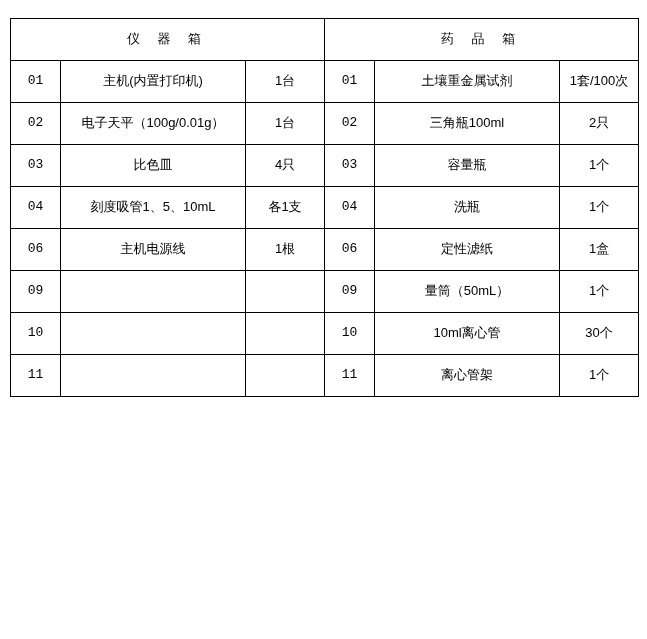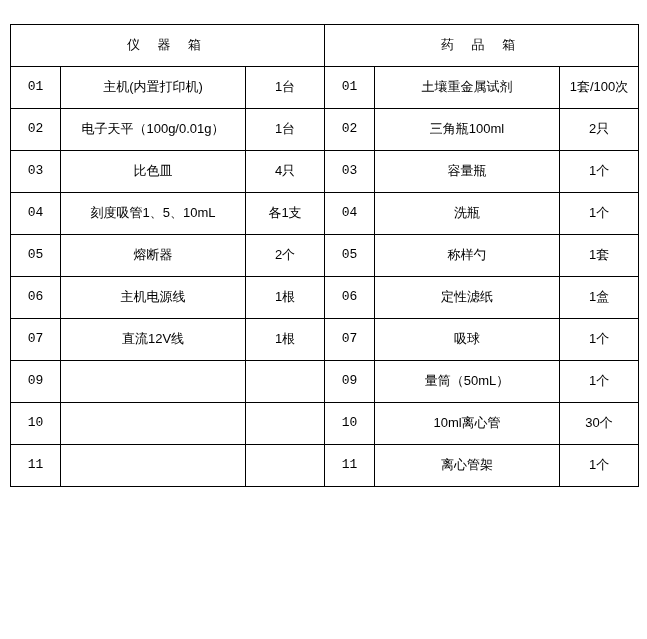--- a/index.html
+++ b/index.html
@@ -9,21 +9,21 @@
   }
   body {
     width: 647px;
     height: 639px;
     font-family: "Liberation Sans", sans-serif;
     color: #000000;
   }
   .sheet {
     position: absolute;
     left: 10px;
-    top: 24px;
+    top: 18px;
     width: 627px;
   }
   table.inventory {
     border-collapse: collapse;
     width: 627px;
     table-layout: fixed;
   }
   table.inventory td,
   table.inventory th {
     border: 1px solid #000000;
@@ -110,42 +110,26 @@
       </tr>
       <tr>
         <td class="cell-no">04</td>
         <td class="cell-name">刻度吸管1、5、10mL</td>
         <td class="cell-qty">各1支</td>
         <td class="cell-no">04</td>
         <td class="cell-name">洗瓶</td>
         <td class="cell-qty">1个</td>
       </tr>
       <tr>
-        <td class="cell-no">05</td>
-        <td class="cell-name">熔断器</td>
-        <td class="cell-qty">2个</td>
-        <td class="cell-no">05</td>
-        <td class="cell-name">称样勺</td>
-        <td class="cell-qty">1套</td>
-      </tr>
-      <tr>
         <td class="cell-no">06</td>
         <td class="cell-name">主机电源线</td>
         <td class="cell-qty">1根</td>
         <td class="cell-no">06</td>
         <td class="cell-name">定性滤纸</td>
         <td class="cell-qty">1盒</td>
-      </tr>
-      <tr>
-        <td class="cell-no">07</td>
-        <td class="cell-name">直流12V线</td>
-        <td class="cell-qty">1根</td>
-        <td class="cell-no">07</td>
-        <td class="cell-name">吸球</td>
-        <td class="cell-qty">1个</td>
       </tr>
       <tr>
         <td class="cell-no">09</td>
         <td class="cell-name empty"></td>
         <td class="cell-qty"></td>
         <td class="cell-no">09</td>
         <td class="cell-name">量筒（50mL）</td>
         <td class="cell-qty">1个</td>
       </tr>
       <tr>

